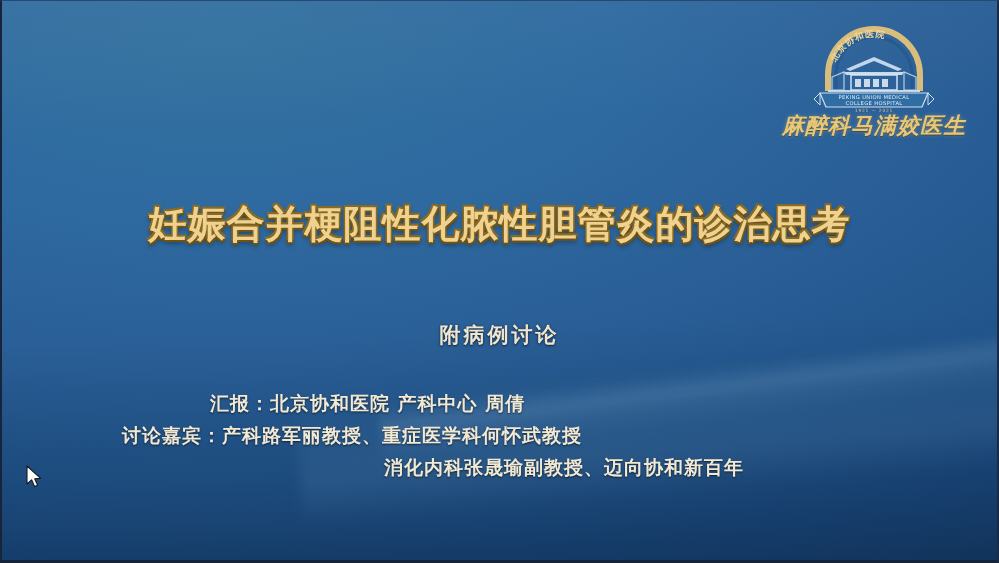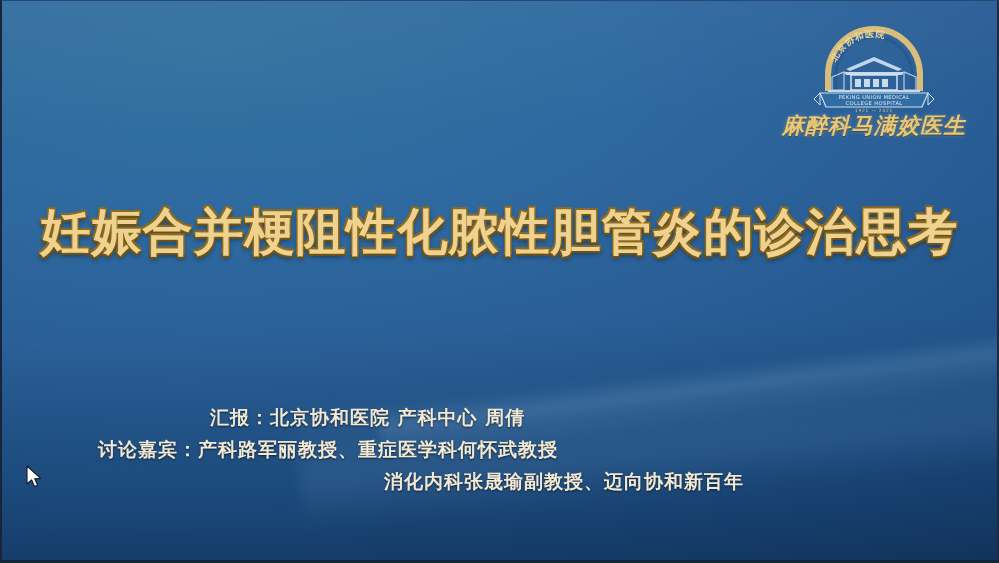--- a/index.html
+++ b/index.html
@@ -98,21 +98,21 @@
   }
 
   
   #main-title {
     position: absolute;
     left: 0;
     right: 0;
     top: 198px;
     text-align: center;
     font-family: "DejaVu Sans", "Liberation Sans", sans-serif;
-    font-size: 50px;
+    font-size: 38px;
     font-weight: 700;
     letter-spacing: 1px;
     color: #efd28f;
     text-shadow:
       -1.6px -1.6px 0 #8a6a22,
        1.6px -1.6px 0 #8a6a22,
       -1.6px  1.6px 0 #6d5218,
        1.6px  1.6px 0 #6d5218,
        0 3px 5px rgba(0,0,0,0.45);
     white-space: nowrap;
@@ -131,32 +131,32 @@
     letter-spacing: 3px;
     color: #f0e6cf;
     text-shadow: 0 1px 2px rgba(0,0,0,0.55), 0 0 3px rgba(0,0,0,0.3);
   }
 
   
   #credits {
     position: absolute;
     left: 0;
     right: 0;
-    top: 400px;
+    top: 386px;
     font-family: "DejaVu Serif", "Liberation Serif", serif;
     font-size: 19px;
     font-weight: 700;
     color: #f2e9d4;
     letter-spacing: 1px;
     line-height: 32px;
     text-shadow: 0 1px 2px rgba(0,0,0,0.6);
   }
   .credit-line { white-space: nowrap; }
   .cl-1 { padding-left: 208px; }
-  .cl-2 { padding-left: 88px; margin-left: 8px; }
+  .cl-2 { padding-left: 120px; }
   .cl-3 { padding-left: 382px; }
 
   
   #cursor {
     position: absolute;
     left: 24px;
     top: 464px;
     width: 18px;
     height: 26px;
     pointer-events: none;
@@ -207,20 +207,21 @@
         <text x="64" y="88" font-size="5.2" fill="#e6eff8" text-anchor="middle" font-family="DejaVu Sans, sans-serif" letter-spacing="0.4">COLLEGE HOSPITAL</text>
         <text x="64" y="95" font-size="4.4" fill="#d9c58c" text-anchor="middle" font-family="DejaVu Sans, sans-serif" letter-spacing="0.8">1921 — 2021</text>
       </svg>
     </div>
 
     <div class="logo-slogan">麻醉科马满姣医生</div>
   </div>
 
   <div id="main-title">妊娠合并梗阻性化脓性胆管炎的诊治思考</div>
 
+  <div id="sub-title">附病例讨论</div>
 
   <div id="credits">
     <div class="credit-line cl-1">汇报：北京协和医院 产科中心 周倩</div>
     <div class="credit-line cl-2">讨论嘉宾：产科路军丽教授、重症医学科何怀武教授</div>
     <div class="credit-line cl-3">消化内科张晟瑜副教授、迈向协和新百年</div>
   </div>
 
   <div id="cursor">
     <svg width="18" height="26" viewBox="0 0 18 26" xmlns="http://www.w3.org/2000/svg">
       <path d="M 1 1 L 1 19 L 5.6 14.8 L 8.6 21.6 L 11.6 20.2 L 8.7 13.7 L 14.6 13.4 Z" fill="#ffffff" stroke="#1a1a1a" stroke-width="1.1" stroke-linejoin="round"></path>

